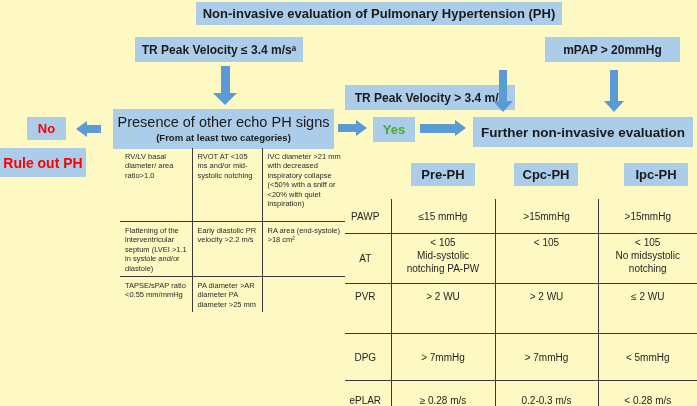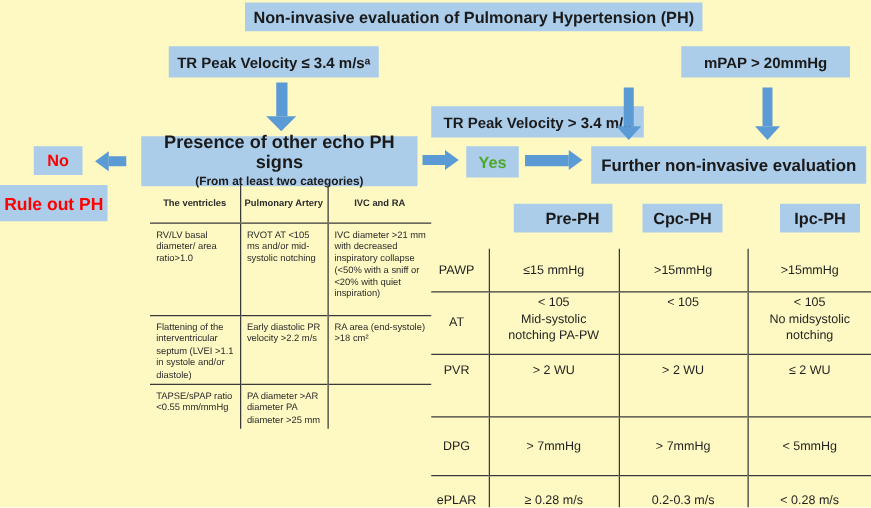--- a/index.html
+++ b/index.html
@@ -10,28 +10,28 @@
   #page{position:relative;width:697px;height:406px;background:#fef9c3;overflow:hidden;
         font-family:"Liberation Sans","DejaVu Sans",sans-serif;color:var(--ink);}
   .bluebox{position:absolute;background:var(--box);display:flex;align-items:center;justify-content:center;
            text-align:center;font-weight:600;color:#1a1a1a;}
   .title{left:196px;top:2px;width:366px;height:23px;font-size:13px;font-weight:700;}
   .topbox{top:37px;height:25px;font-size:12px;}
   .tr-low{left:135px;width:168px;}
   .tr-high{left:345px;width:170px;margin-top:48px;}
   .mpap{left:545px;width:135px;}
   .presence{left:113px;top:109px;width:221px;height:40px;flex-direction:column;line-height:1.1;}
-  .presence .big{font-size:14.5px;font-weight:700;}
+  .presence .big{font-size:14.5px;font-weight:400;}
   .presence .small{font-size:9.5px;font-weight:700;margin-top:2px;}
   .nobox{left:27px;top:117px;width:39px;height:23px;font-size:13px;font-weight:700;color:var(--red);}
   .ruleout{left:0px;top:148px;width:86px;height:29px;font-size:14px;font-weight:700;color:var(--red);}
   .yesbox{left:373px;top:117px;width:42px;height:25px;font-size:13px;font-weight:700;color:var(--green);}
   .further{left:473px;top:117px;width:220px;height:30px;font-size:13.5px;}
   .colhead{top:163px;height:23px;font-size:13px;}
-  .pre{left:411px;width:64px;padding-left:15px;} .cpc{left:514px;width:64px;} .ipc{left:624px;width:64px;}
+  .pre{left:411px;width:64px;} .cpc{left:514px;width:64px;} .ipc{left:624px;width:64px;}
 
   
   .varrow{position:absolute;display:flex;flex-direction:column;align-items:center;}
   .varrow .shaft{background:var(--arrow);}
   .varrow .head{width:0;height:0;border-left:10px solid transparent;border-right:10px solid transparent;
                 border-top:11px solid var(--arrow);}
   .varrow.big .head{border-left-width:12px;border-right-width:12px;border-top-width:12px;}
   .harrow{position:absolute;display:flex;align-items:center;}
   .harrow .shaft{background:var(--arrow);}
   .head-right{width:0;height:0;border-top:8px solid transparent;border-bottom:8px solid transparent;
@@ -107,25 +107,20 @@
   <div class="bluebox further">Further non-invasive evaluation</div>
 
   <div class="echo-table">
     <table>
       <colgroup>
           <col>
           <col>
           <col>
         </colgroup>
       <tbody>
-          <tr>
-        <th>The ventricles</th>
-        <th>Pulmonary Artery</th>
-        <th>IVC and RA</th>
-      </tr>
       <tr class="r1">
         <td>RV/LV basal diameter/ area ratio&gt;1.0</td>
         <td>RVOT AT &lt;105 ms and/or mid-systolic notching</td>
         <td>IVC diameter &gt;21 mm with decreased inspiratory collapse (&lt;50% with a sniff or &lt;20% with quiet inspiration)</td>
       </tr>
       <tr class="r2 a">
         <td>Flattening of the interventricular septum (LVEI &gt;1.1 in systole and/or diastole)</td>
         <td>Early diastolic PR velocity &gt;2.2 m/s</td>
         <td>RA area (end-systole) &gt;18 cm²</td>
       </tr>

